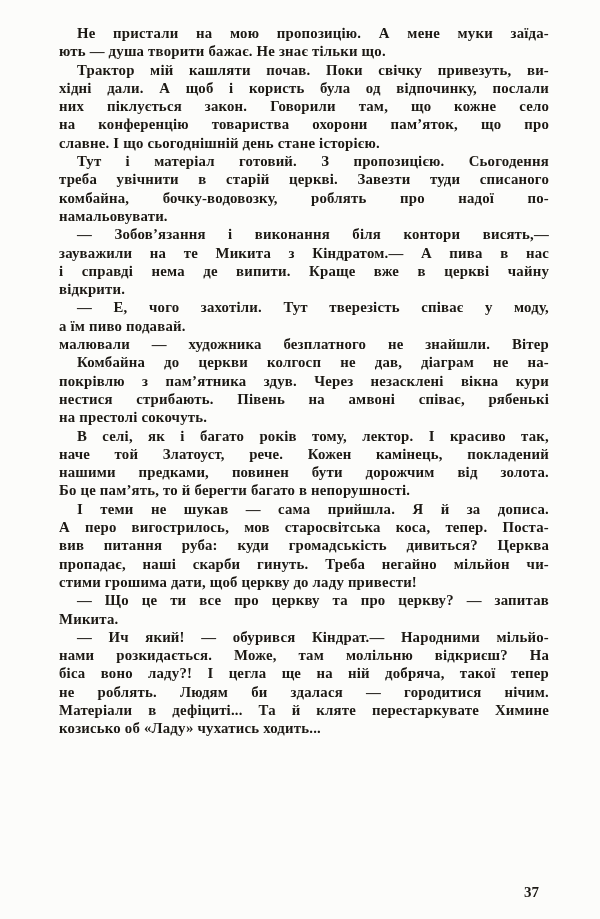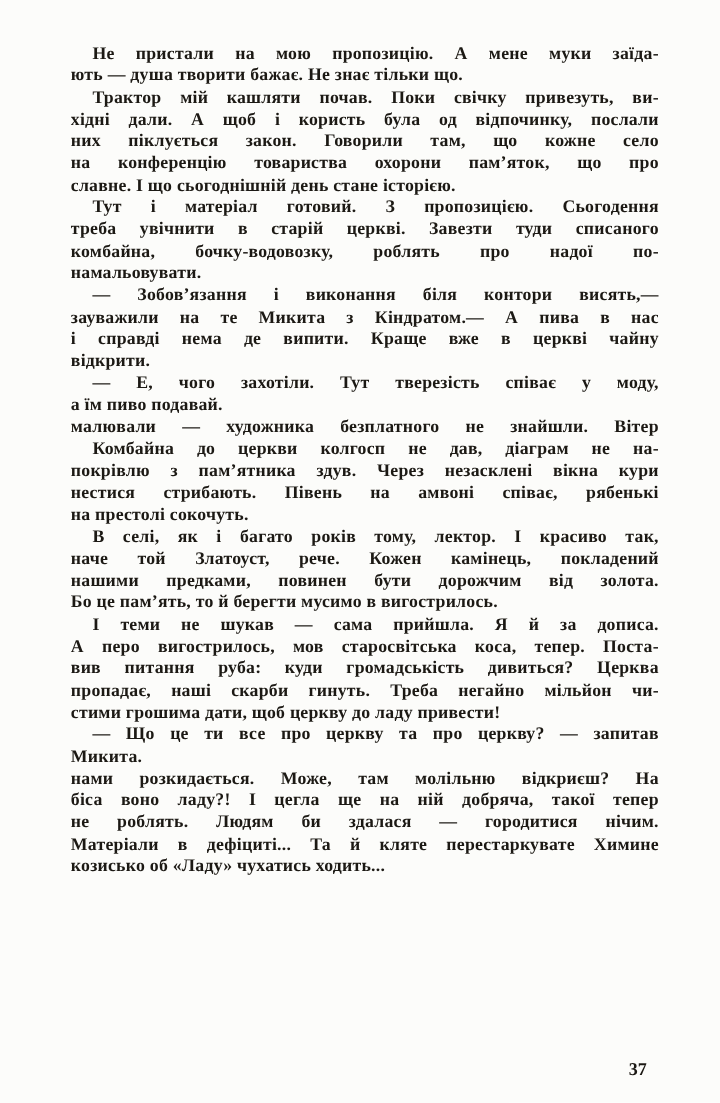--- a/index.html
+++ b/index.html
@@ -11,21 +11,21 @@
     position: relative;
     width: 600px;
     height: 919px;
     background: #fcfcfa;
     overflow: hidden;
     font-family: "Liberation Serif", "DejaVu Serif", serif;
   }
   .text-column {
     position: absolute;
     left: 59px;
-    top: 36px;
+    top: 24px;
     width: 490px;
   }
   .line {
     font-size: 14.8px;
     font-weight: 700;
     line-height: 18.3px;
     height: 18.3px;
     color: #1c1914;
     text-align: justify;
     text-align-last: justify;
@@ -72,28 +72,29 @@
       <div class="line ind">— Е, чого захотіли. Тут тверезість співає у моду,</div>
       <div class="line pend">а їм пиво подавай.</div>
       <div class="line">малювали — художника безплатного не знайшли. Вітер</div>
       <div class="line ind">Комбайна до церкви колгосп не дав, діаграм не на-</div>
       <div class="line">покрівлю з пам’ятника здув. Через незасклені вікна кури</div>
       <div class="line">нестися стрибають. Півень на амвоні співає, рябенькі</div>
       <div class="line pend">на престолі сокочуть.</div>
       <div class="line ind">В селі, як і багато років тому, лектор. І красиво так,</div>
       <div class="line">наче той Златоуст, рече. Кожен камінець, покладений</div>
       <div class="line">нашими предками, повинен бути дорожчим від золота.</div>
-      <div class="line pend">Бо це пам’ять, то й берегти мусимо в вигострилось.</div>
+      <div class="line pend">Бо це пам’ять, то й берегти багато в непорушності.</div>
       <div class="line ind">І теми не шукав — сама прийшла. Я й за дописа.</div>
       <div class="line">А перо вигострилось, мов старосвітська коса, тепер. Поста-</div>
       <div class="line">вив питання руба: куди громадськість дивиться? Церква</div>
       <div class="line">пропадає, наші скарби гинуть. Треба негайно мільйон чи-</div>
       <div class="line pend">стими грошима дати, щоб церкву до ладу привести!</div>
       <div class="line ind">— Що це ти все про церкву та про церкву? — запитав</div>
       <div class="line pend">Микита.</div>
+      <div class="line ind">— Ич який! — обурився Кіндрат.— Народними мільйо-</div>
       <div class="line">нами розкидається. Може, там молільню відкриєш? На</div>
       <div class="line">біса воно ладу?! І цегла ще на ній добряча, такої тепер</div>
       <div class="line">не роблять. Людям би здалася — городитися нічим.</div>
       <div class="line">Матеріали в дефіциті... Та й кляте перестаркувате Химине</div>
       <div class="line pend">козисько об «Ладу» чухатись ходить...</div>
     </div>
   <div class="page-number">37</div>
 </div>
 
 </body></html>

